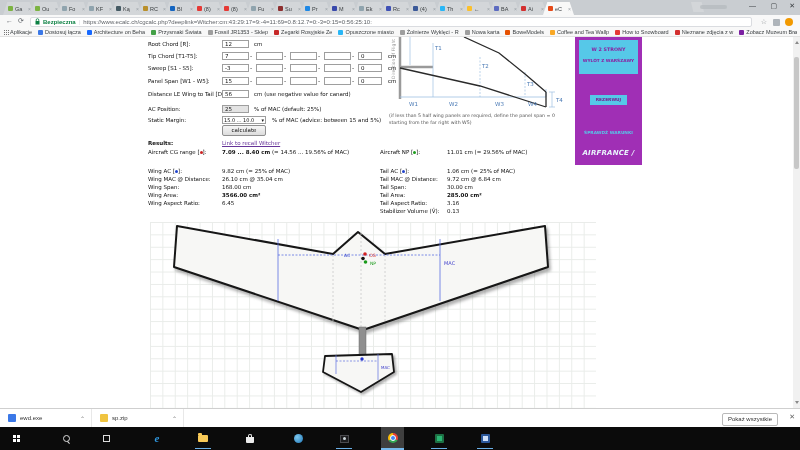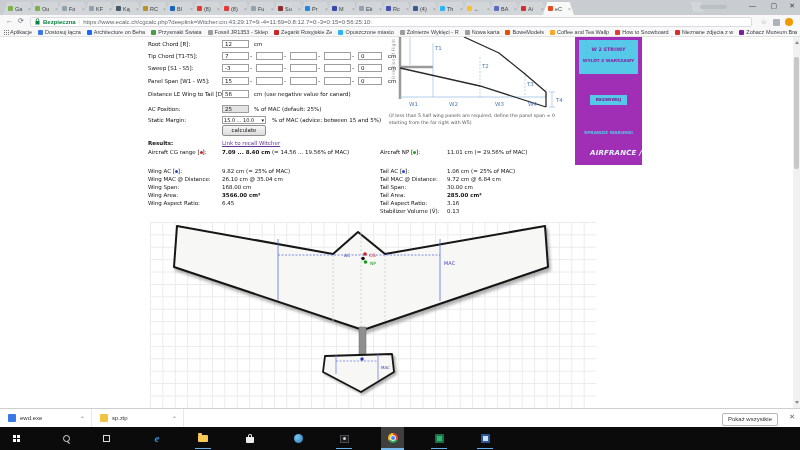--- a/index.html
+++ b/index.html
@@ -78,21 +78,21 @@
   
   .schematic{position:absolute;left:388px;top:0;width:182px;height:74px}
   .schnote{position:absolute;left:389px;font-size:4.7px;color:#555;white-space:nowrap}
   .ad{position:absolute;left:575px;top:0;width:67px;height:128px;background:#a02fb5;overflow:hidden}
   .adbox{position:absolute;left:4px;top:3px;width:59px;height:34px;background:#56c8e8}
   .adl1{position:absolute;left:0;top:7px;width:59px;text-align:center;font-size:4.8px;font-weight:700;color:#8b1fa0}
   .adl2{position:absolute;left:0;top:18px;width:59px;text-align:center;font-size:4.3px;font-weight:700;color:#8b1fa0}
   .adbtn{position:absolute;left:15px;top:58px;width:37px;height:10px;background:#56c8e8;
          font-size:4.3px;font-weight:700;color:#7a1b8f;text-align:center;line-height:10px}
   .adterms{position:absolute;left:0;top:93px;width:67px;text-align:center;font-size:4.3px;font-weight:700;color:#56c8e8}
-  .adbrand{position:absolute;left:0;top:112px;width:67px;text-align:right;font-size:7px;font-weight:700;
+  .adbrand{position:absolute;left:0;top:112px;width:67px;text-align:center;font-size:7px;font-weight:700;
            font-style:italic;color:#e9f5fc;letter-spacing:.2px}
   
   .drawing{position:absolute;left:150px;top:185px;width:446px;height:186px;
            background-image:linear-gradient(to right,#e9ece9 1px,transparent 1px),
                             linear-gradient(to bottom,#e9ece9 1px,transparent 1px);
            background-size:12.4px 12.4px}
   .drawing svg{position:absolute;left:0;top:0}
   .shadowed{filter:drop-shadow(2px 3px 1.5px rgba(60,60,60,.4))}
   
   .downloads{position:absolute;left:0;top:408px;width:800px;height:19px;background:#fff;

